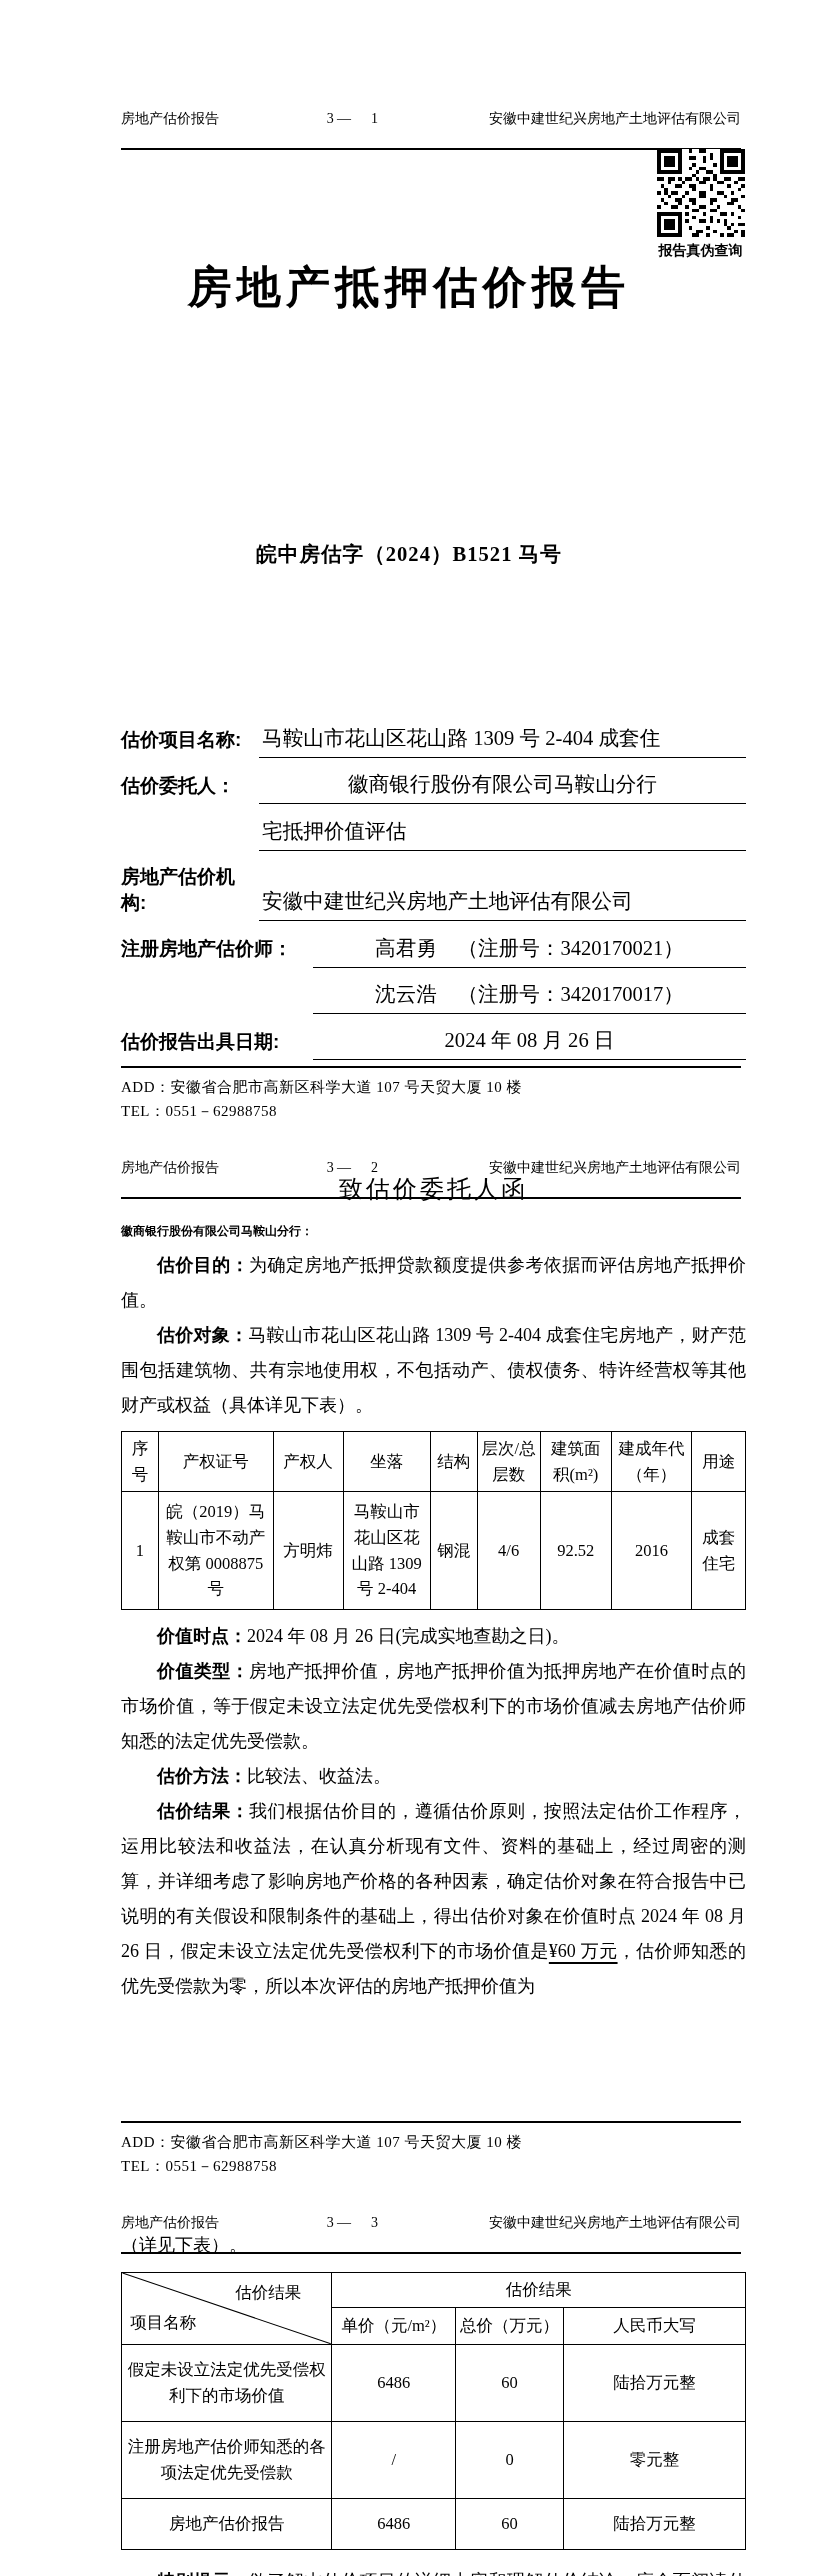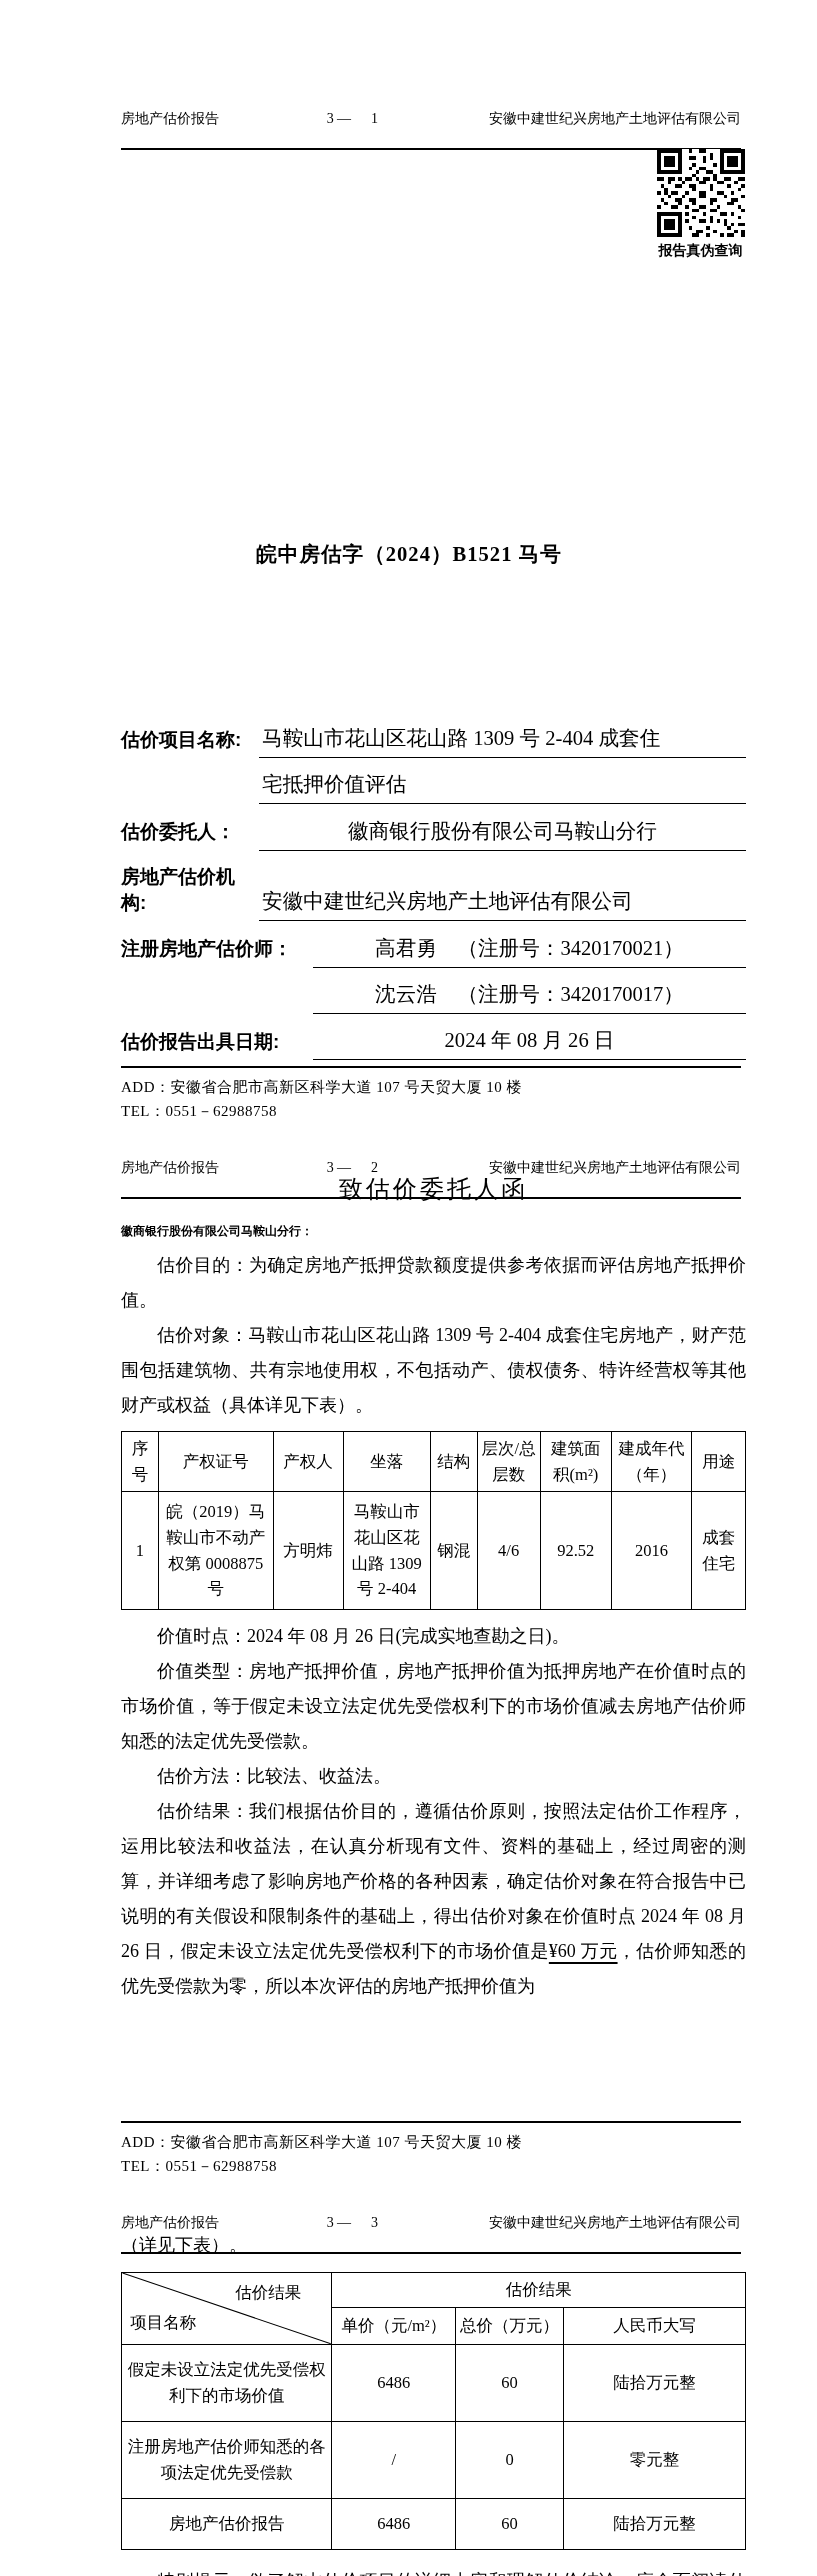--- a/index.html
+++ b/index.html
@@ -36,21 +36,21 @@
   .lw-b { width:192px; }
   .fval { flex:1; border-bottom:1.5px solid #000; padding:0 3.1px 5.2px 3.1px; line-height:1.3; min-height:27px; }
   .fval.center { text-align:center; }
 
   
   .page-body { position:absolute; top:47px; left:121px; right:72px; }
   .h2 { text-align:center; font-size:24px; font-weight:normal; letter-spacing:3.1px; margin-bottom:17.5px; }
   .salut { font-size:12px; font-weight:bold; font-family:"Liberation Sans","DejaVu Sans",sans-serif; margin-bottom:8.2px; }
   .para { font-size:18px; line-height:35px; text-align:justify; text-indent:2em; }
   .para.noindent { text-indent:0; }
-  .plabel { font-family:"Liberation Sans","DejaVu Sans",sans-serif; font-weight:normal; }
+  .plabel { font-family:"Liberation Sans","DejaVu Sans",sans-serif; font-weight:bold; }
   .u { text-decoration:underline; text-decoration-thickness:1.5px; text-underline-offset:5.2px; }
 
   table { width:100%; border-collapse:collapse; border:1.5px solid #000; }
   td { border:1px solid #000; text-align:center; font-size:16.5px; line-height:1.55; padding:4.1px 3.1px; vertical-align:middle; }
   .t1 { margin:8.2px 0 9.3px 0; }
   .t1 .hrow td { height:49px; }
   .t1 .drow td { padding:7.2px 3.1px; }
   .t2 { margin:9.3px 0 13.4px 0; }
   .t2 .ghead td { height:31px; }
   .t2 .shead td { height:37px; }
@@ -91,34 +91,35 @@
           <path d="M0 12h1v1H0zM2 11h1v2H2zM4 12h2v1H4zM8 12h1v1H8zM10 11h1v1h-1zM12 12h2v1h-2zM15 11h1v1h-1zM17 12h2v1h-2zM21 12h1v1h-1zM23 11h1v1h-1z"></path>
           <path d="M1 14h1v1H1zM3 13h1v1H3zM5 14h2v1H5zM7 13h1v1H7zM9 14h2v1H9zM12 13h2v1h-2zM15 14h2v1h-2zM19 13h1v1h-1zM21 14h2v1h-2zM24 13h1v1h-1z"></path>
           <path d="M0 16h1v1H0zM2 15h1v1H2zM4 16h2v1H4zM6 15h1v1H6zM8 16h1v1H8zM10 15h1v1h-1zM12 16h2v1h-2zM15 15h1v1h-1zM17 16h1v1h-1zM20 15h2v1h-2zM23 16h1v1h-1z"></path>
           <path d="M8 18h1v1H8zM10 17h2v1h-2zM13 18h1v1h-1zM15 17h2v1h-2zM8 20h1v1H8zM10 19h1v1h-1zM12 20h2v1h-2zM15 19h1v2h-1zM17 20h1v1h-1zM9 22h1v1H9zM11 23h2v1h-2zM14 22h1v1h-1zM16 23h1v1h-1zM10 24h2v1h-2zM14 24h1v1h-1z"></path>
           <path d="M18 18h2v1h-2zM21 18h1v1h-1zM23 19h1v1h-1zM19 20h1v2h-1zM21 21h1v1h-1zM23 21h2v1h-2zM20 22h1v1h-1zM22 23h1v1h-1zM18 24h1v1h-1zM20 24h2v1h-2zM24 23h1v2h-1zM24 17h1v1h-1z"></path>
         </g>
       </svg>
       <div class="qr-cap">报告真伪查询</div>
     </div>
 
+    <h1 class="title">房地产抵押估价报告</h1>
     <div class="doc-no">皖中房估字（2024）B1521 马号</div>
 
     <div class="fields">
       <div class="frow">
         <span class="flabel lw-a">估价项目名称:</span>
         <span class="fval">马鞍山市花山区花山路 1309 号 2-404 成套住</span>
       </div>
       <div class="frow">
+        <span class="flabel lw-a">估价委托人：</span>
+        <span class="fval center">徽商银行股份有限公司马鞍山分行</span>
+      </div>
+      <div class="frow">
         <span class="fspacer lw-a"></span>
         <span class="fval">宅抵押价值评估</span>
-      </div>
-      <div class="frow">
-        <span class="flabel lw-a">估价委托人：</span>
-        <span class="fval center">徽商银行股份有限公司马鞍山分行</span>
       </div>
       <div class="frow">
         <span class="flabel lw-a">房地产估价机构:</span>
         <span class="fval">安徽中建世纪兴房地产土地评估有限公司</span>
       </div>
       <div class="frow">
         <span class="flabel lw-b">注册房地产估价师：</span>
         <span class="fval center">高君勇　（注册号：3420170021）</span>
       </div>
       <div class="frow">

